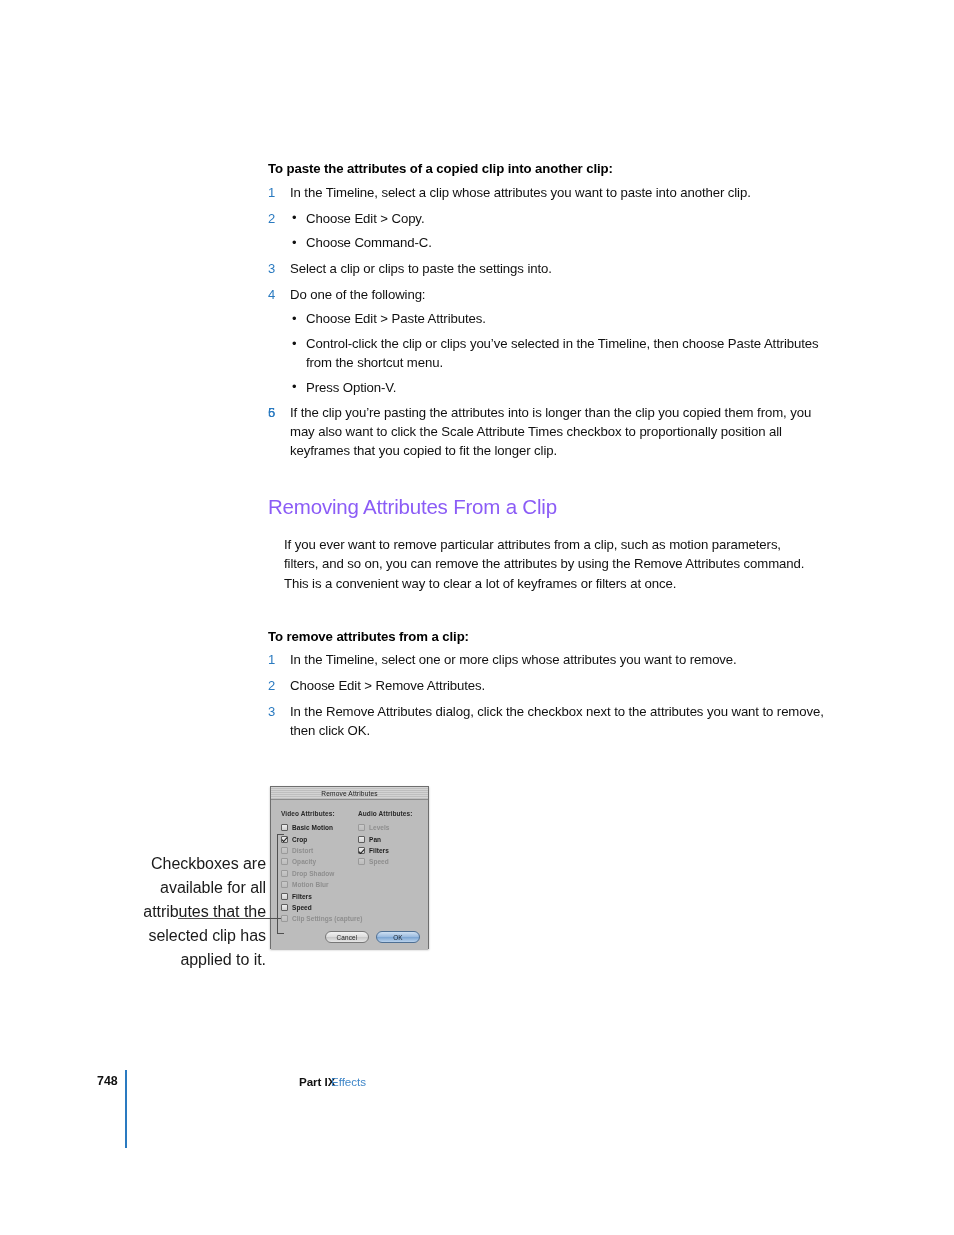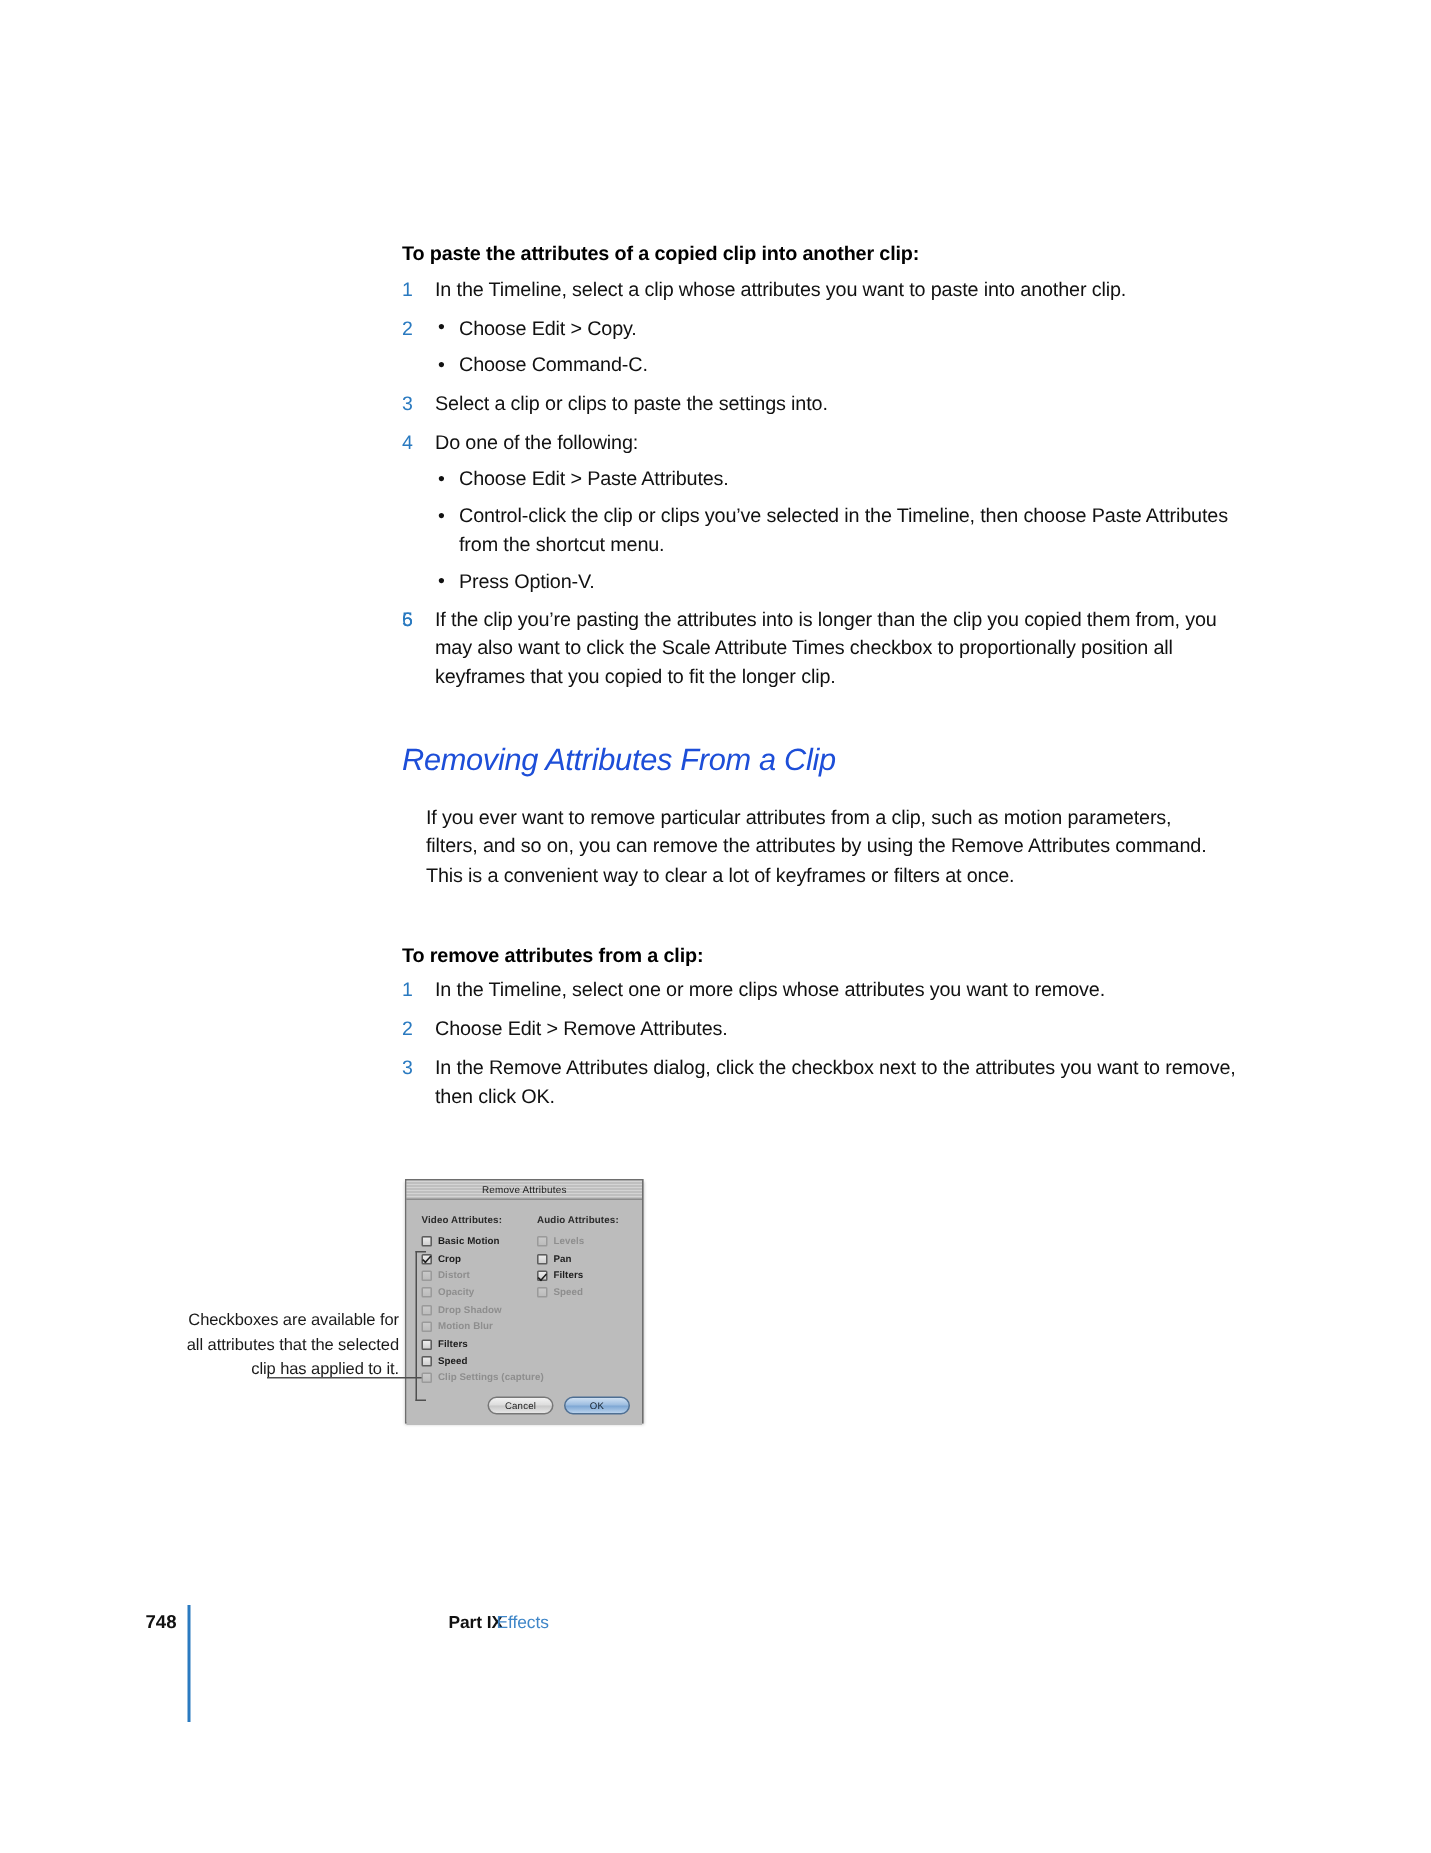--- a/index.html
+++ b/index.html
@@ -83,25 +83,24 @@
     top: -0.5px;
     color: #111111;
     font-size: 13px;
   }
 
   .gap-after-list { height: 26px; }
 
   h2.section-head {
     font-size: 20.5px;
     font-weight: normal;
-    color: #1d4ed8;
+    color: #8b5cf6;
     margin: 0 0 6px 0;
     letter-spacing: -0.2px;
     line-height: 1.25;
-    font-style: italic;
   }
 
   p.body {
     font-size: 13.2px;
     line-height: 1.45;
     margin: 16px;
     letter-spacing: -0.1px;
     color: #111111;
   }
 
@@ -257,24 +256,24 @@
     left: -100px;
     top: 83px;
     width: 106px;
     height: 1px;
     background: #4f4f4f;
   }
 
   .callout {
     position: absolute;
     left: 118px;
-    top: 872px;
+    top: 852px;
     width: 148px;
     text-align: right;
-    font-size: 11px;
+    font-size: 16px;
     line-height: 1.5;
     color: #1a1a1a;
     letter-spacing: -0.05px;
   }
 
   
   .footer {
     position: absolute;
     left: 0;
     top: 1064px;

